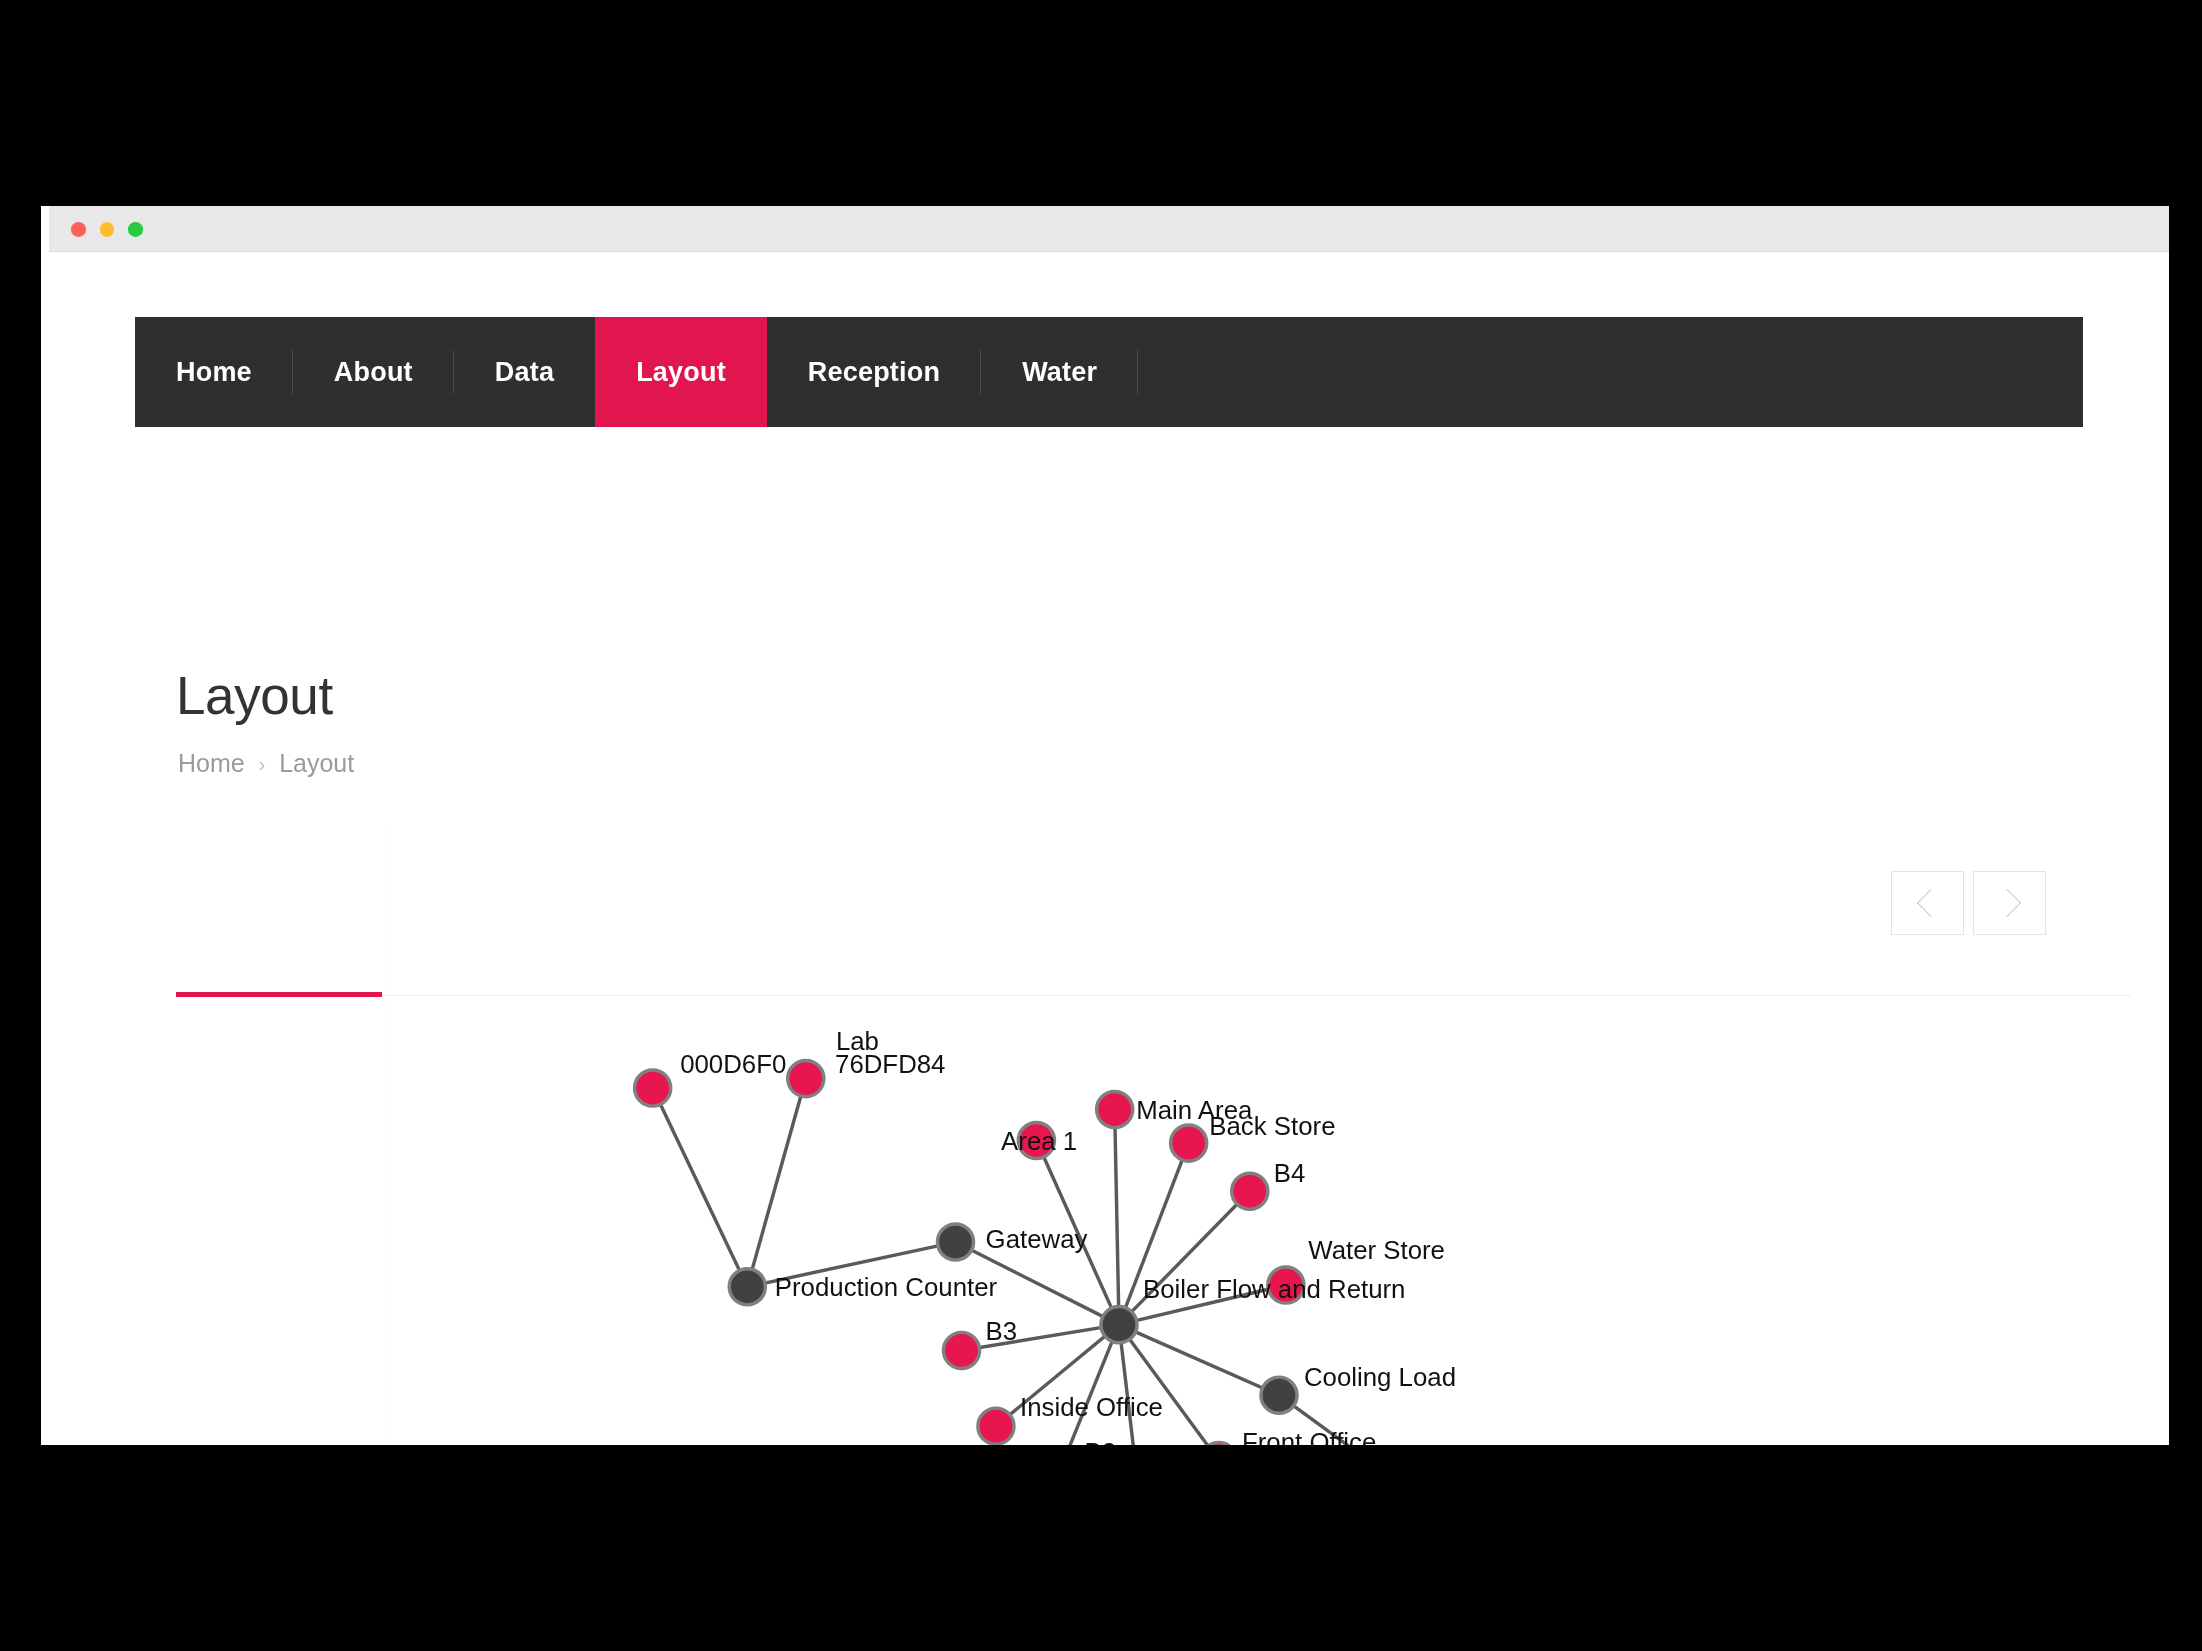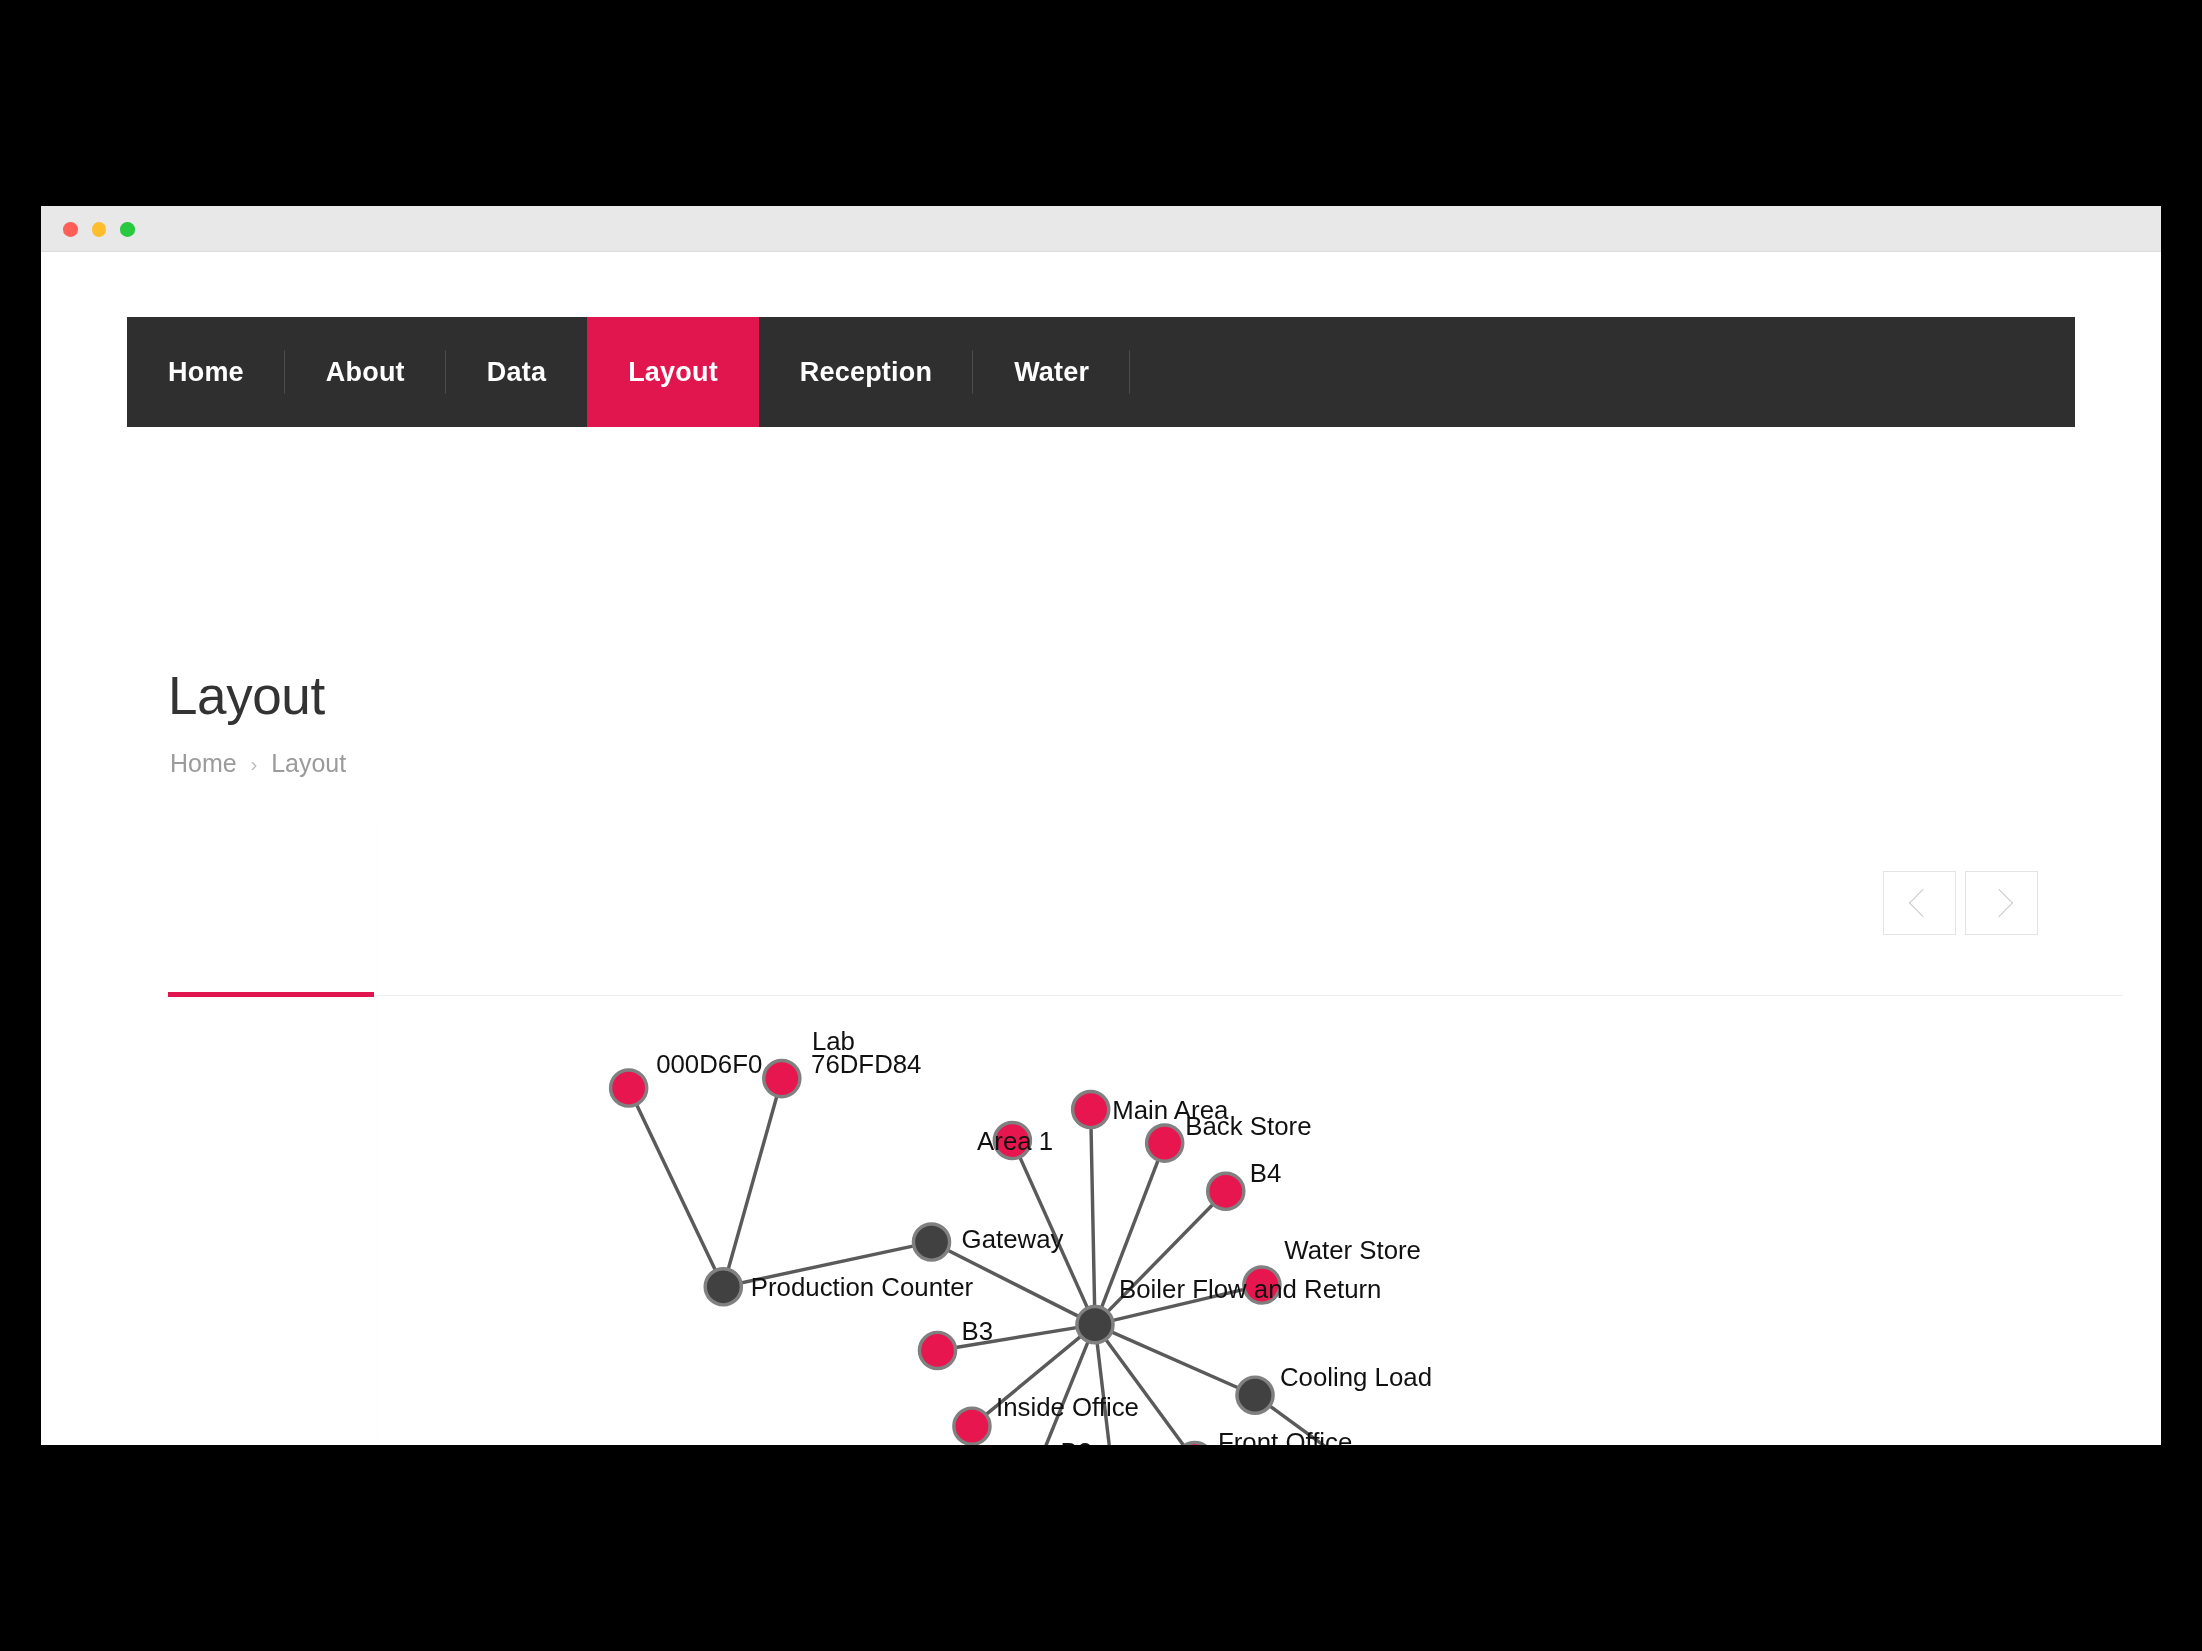--- a/index.html
+++ b/index.html
@@ -23,20 +23,21 @@
   
   .window {
     position: absolute;
     left: 41px;
     top: 206px;
     width: 2120px;
     height: 1239px;
     background: #ffffff;
     box-shadow: 0 0 0 0.9px rgba(0,0,0,0.10);
     overflow: hidden;
+    padding-left: 8px;
   }
 
   .titlebar {
     position: relative;
     height: 45px;
     background: #e8e8e8;
     border-bottom: 0.9px solid #dcdcdc;
   }
   .traffic {
     position: absolute;
@@ -188,21 +189,21 @@
     left: 336px;
     top: 568px;
     width: 0.9px;
     height: 619px;
     background: #fcfcfc;
   }
 
   
   .graph-pane {
     position: absolute;
-    left: 0;
+    left: 16px;
     top: 564px;
     width: 2120px;
     height: 631px;
     overflow: hidden;
   }
   .graph-svg { display: block; }
   .node-label {
     font-family: "Liberation Sans", sans-serif;
     font-size: 30px;
     fill: #111111;

